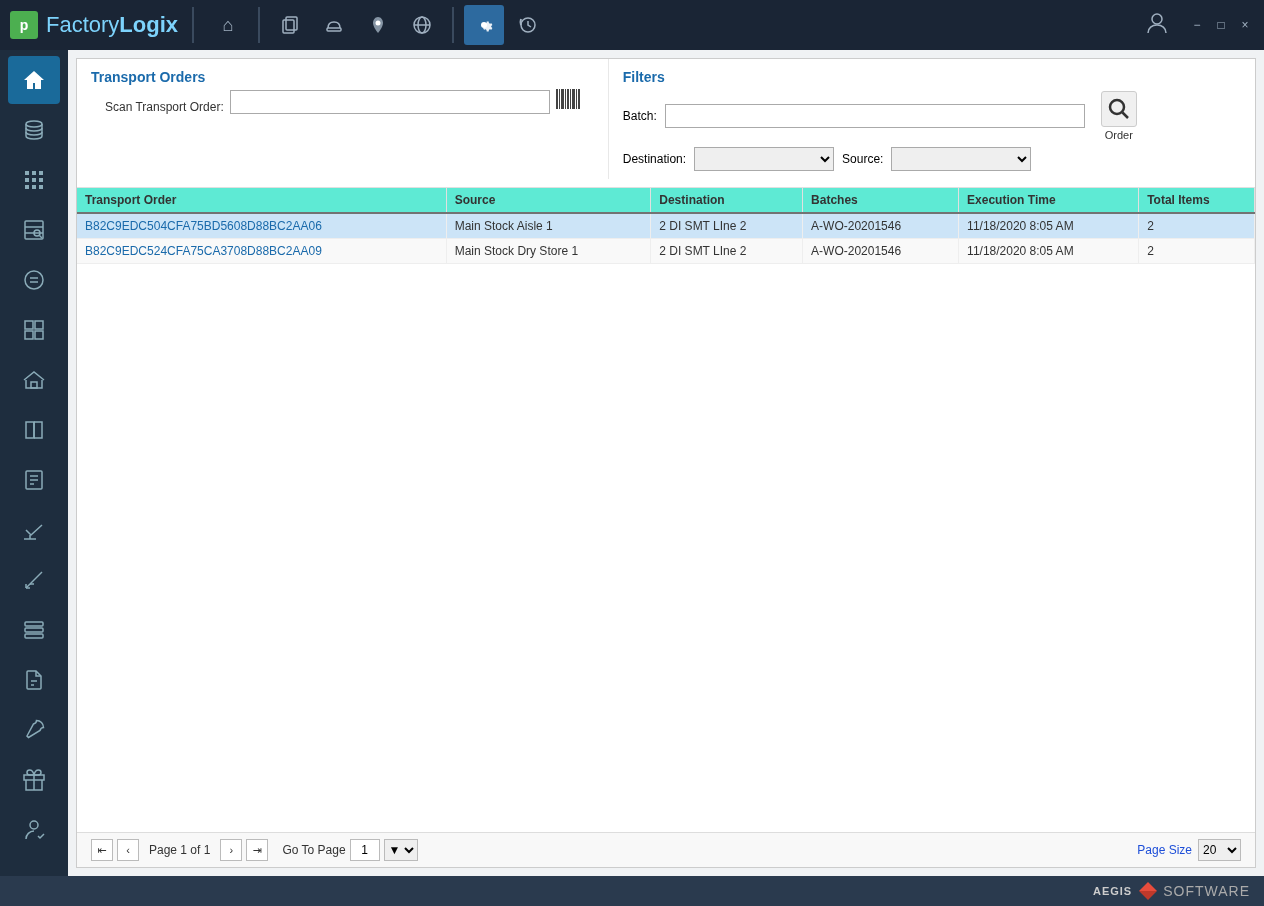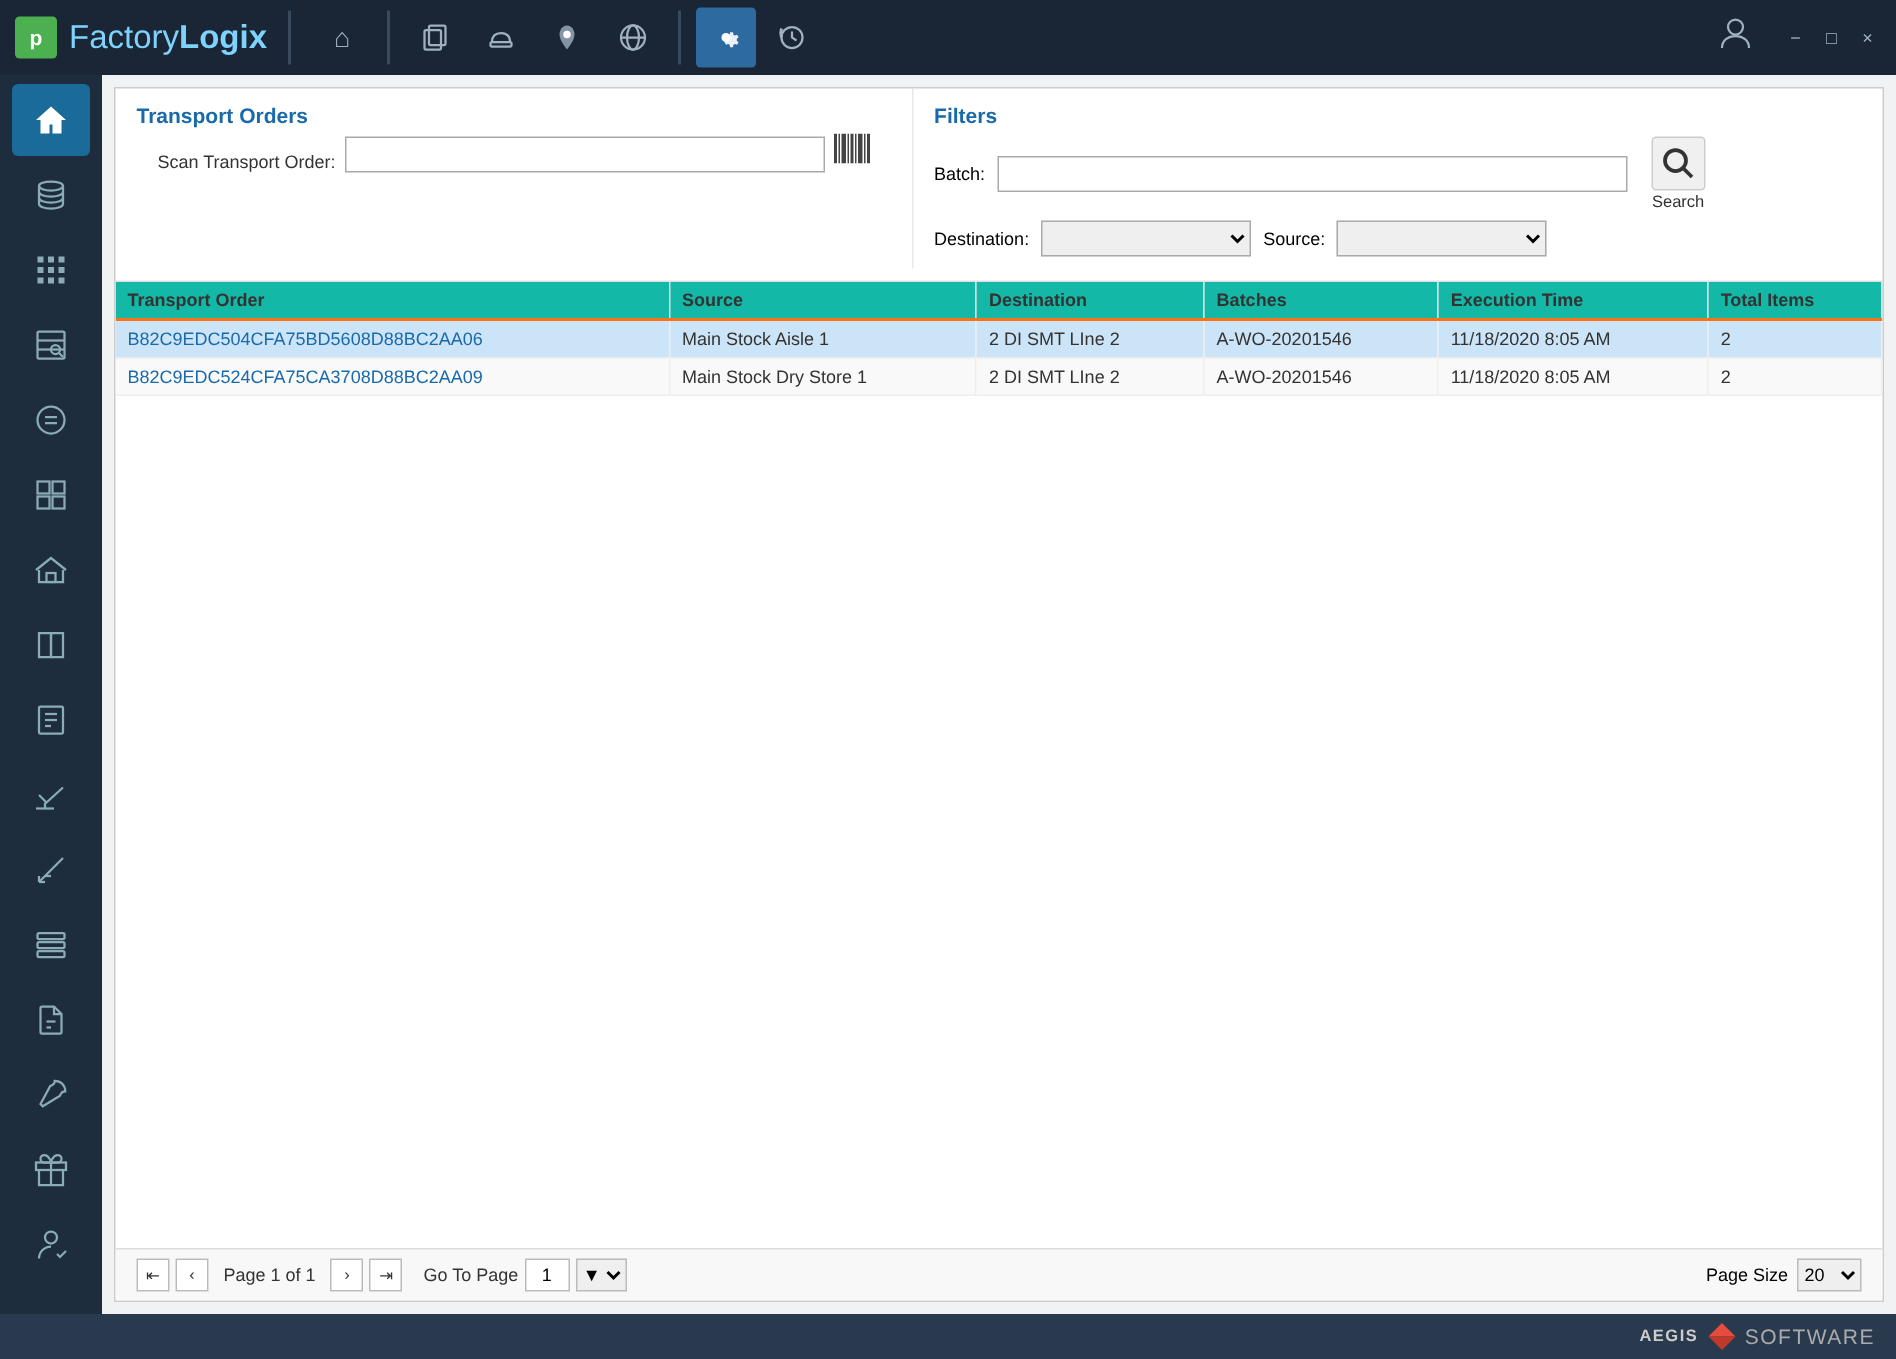--- a/index.html
+++ b/index.html
@@ -201,22 +201,22 @@
       flex: 1;
       overflow-y: auto;
       overflow-x: auto;
     }
     table {
       width: 100%;
       border-collapse: collapse;
       font-size: 12px;
     }
     thead tr {
-      background: #14b8a6;
-      border-bottom: 2px solid #f97316;
+      background: #5eead4;
+      border-bottom: 2px solid #737373;
     }
     thead th {
       padding: 5px 8px;
       text-align: left;
       color: #333;
       font-weight: 600;
       border-right: 1px solid #e0e0e0;
       white-space: nowrap;
     }
     tbody tr {
@@ -262,21 +262,21 @@
       width: 30px; height: 22px;
       border: 1px solid #bbb;
       font-size: 12px;
       text-align: center;
     }
     .goto-select {
       height: 22px;
       border: 1px solid #bbb;
       font-size: 12px;
     }
-    .page-size-label { font-size: 12px; color: #000000; }
+    .page-size-label { font-size: 12px; color: #1d4ed8; }
     .page-size-right {
       display: flex; align-items: center; gap: 6px;
     }
     .page-size-select {
       height: 22px;
       border: 1px solid #bbb;
       font-size: 12px;
     }
 
     
@@ -527,21 +527,21 @@
           <div style="display:flex; align-items:center; gap:8px; margin-top:6px; flex-wrap:wrap;">
             <label class="filter-label">Batch:</label>
             <input class="filter-input" type="text" style="width: 420px;">
             <div class="search-btn-wrap">
               <div class="search-icon-large">
                 <svg width="22" height="22" viewBox="0 0 22 22" fill="none" stroke="#333" stroke-width="2.5">
                     <circle cx="9" cy="9" r="7"></circle>
                     <line x1="14.5" y1="14.5" x2="20" y2="20"></line>
                   </svg>
               </div>
-              <span class="search-btn-label">Search</span>
+              <span class="search-btn-label">Order</span>
             </div>
           </div>
           <div style="display:flex; align-items:center; gap:8px; margin-top:6px; flex-wrap:wrap;">
             <label class="filter-label">Destination:</label>
             <select class="filter-select">
               <option value=""></option>
             </select>
             <label class="filter-label">Source:</label>
             <select class="filter-select">
               <option value=""></option>

